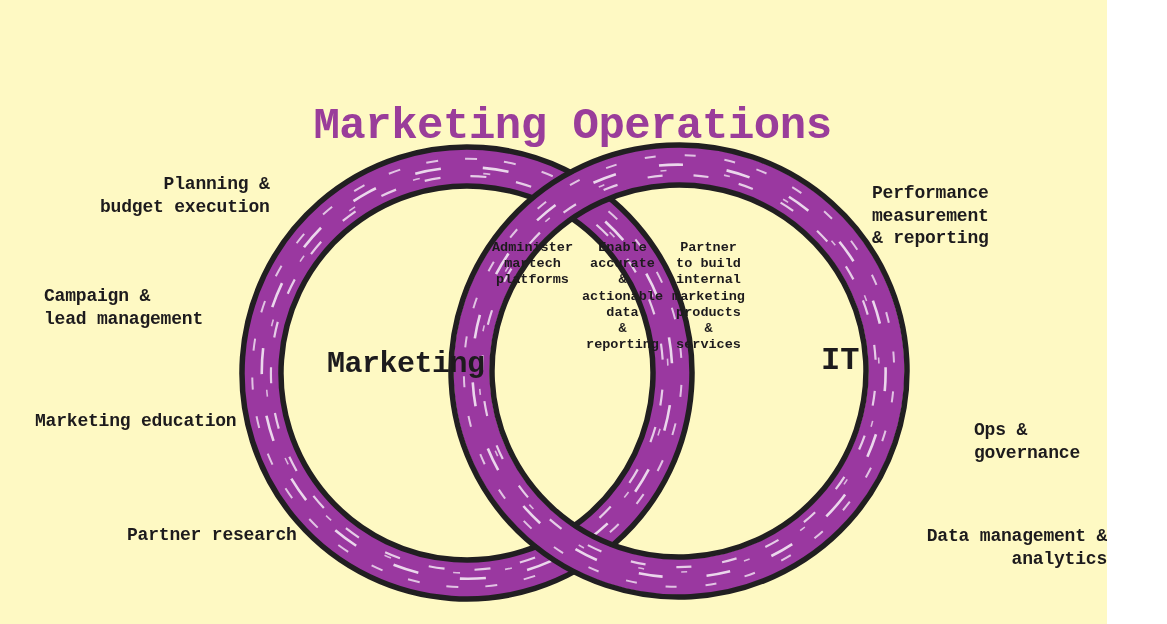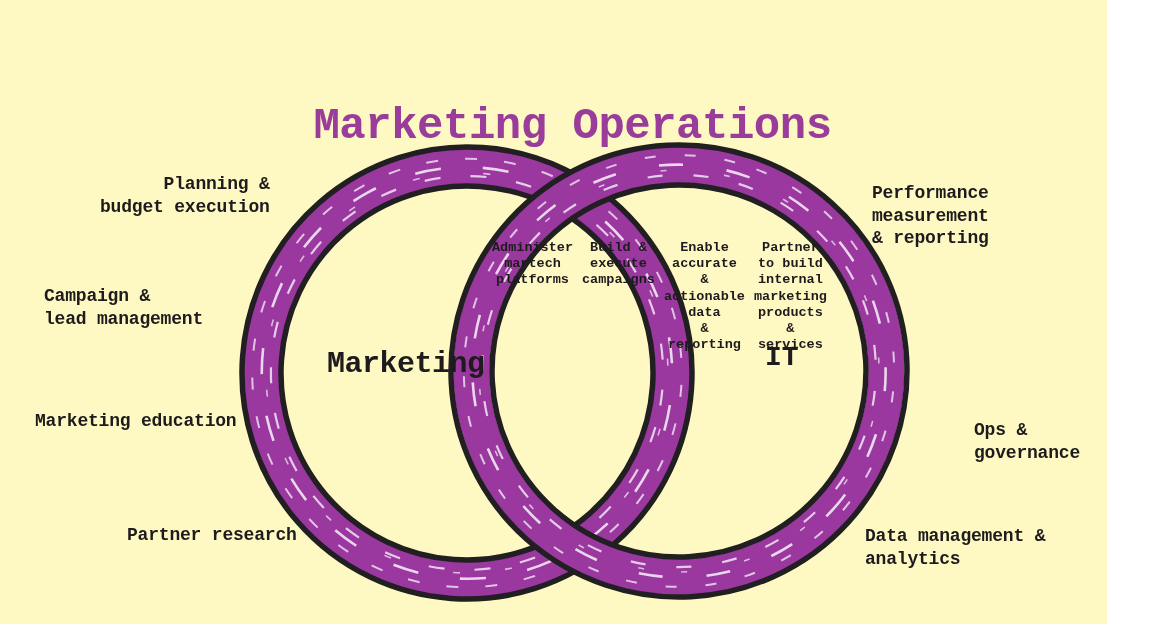--- a/index.html
+++ b/index.html
@@ -19,21 +19,21 @@
     font-size:44px; font-weight:700; letter-spacing:-0.5px; color:var(--title);
   }
   .side-label{
     position:absolute; font-size:18px; font-weight:700; line-height:1.26;
     letter-spacing:-0.2px; color:var(--label); white-space:pre-line;
   }
   .circle-label{
     position:absolute; font-weight:700; color:var(--label); letter-spacing:-0.5px;margin-left:39px;
   }
   .circle-label.marketing{left:288px; top:347px; font-size:30px;}
-  .circle-label.it{left:726px; top:342px; font-size:28px; letter-spacing:0;}
+  .circle-label.it{left:782px; top:342px; font-size:32px; letter-spacing:0;}
   .overlap-list{
     position:absolute; left:492px; top:240px; width:160px;
     display:flex; gap:9px; text-align:center;
   }
   .overlap-item{
     font-size:13.5px; font-weight:700; line-height:1.2; color:var(--label); white-space:pre-line;
   }
 </style>
 </head>
 <body>
@@ -68,31 +68,29 @@
   <div class="side-label" style="left:100px; top:173px;text-align:right;">Planning &amp;
 budget execution</div>
   <div class="side-label" style="left:44px; top:285px;">Campaign &amp;
 lead management</div>
   <div class="side-label" style="left:35px; top:410px;">Marketing education</div>
   <div class="side-label" style="left:127px; top:524px;">Partner research</div>
 
   <div class="side-label" style="left:872px; top:182px;">Performance measurement
 &amp; reporting</div>
   <div class="side-label" style="left:929px; top:419px;margin-left:45px;">Ops &amp; governance</div>
-  <div class="side-label" style="left:865px; top:525px;">Data management &amp; analytics</div>
+  <div class="side-label" style="left:845px; top:525px;text-align:right;">Data management &amp; analytics</div>
 
   <div class="circle-label marketing">Marketing</div>
   <div class="circle-label it">IT</div>
 
   <div class="overlap-list">
     <div class="overlap-item">Administer
 martech
 platforms</div>
-    <div class="overlap-item">Build &amp; execute
-campaigns</div>
     <div class="overlap-item">Enable accurate
 &amp; actionable data
 &amp; reporting</div>
     <div class="overlap-item">Partner to build
 internal marketing
 products &amp; services</div>
   </div>
 
 </div>
 

